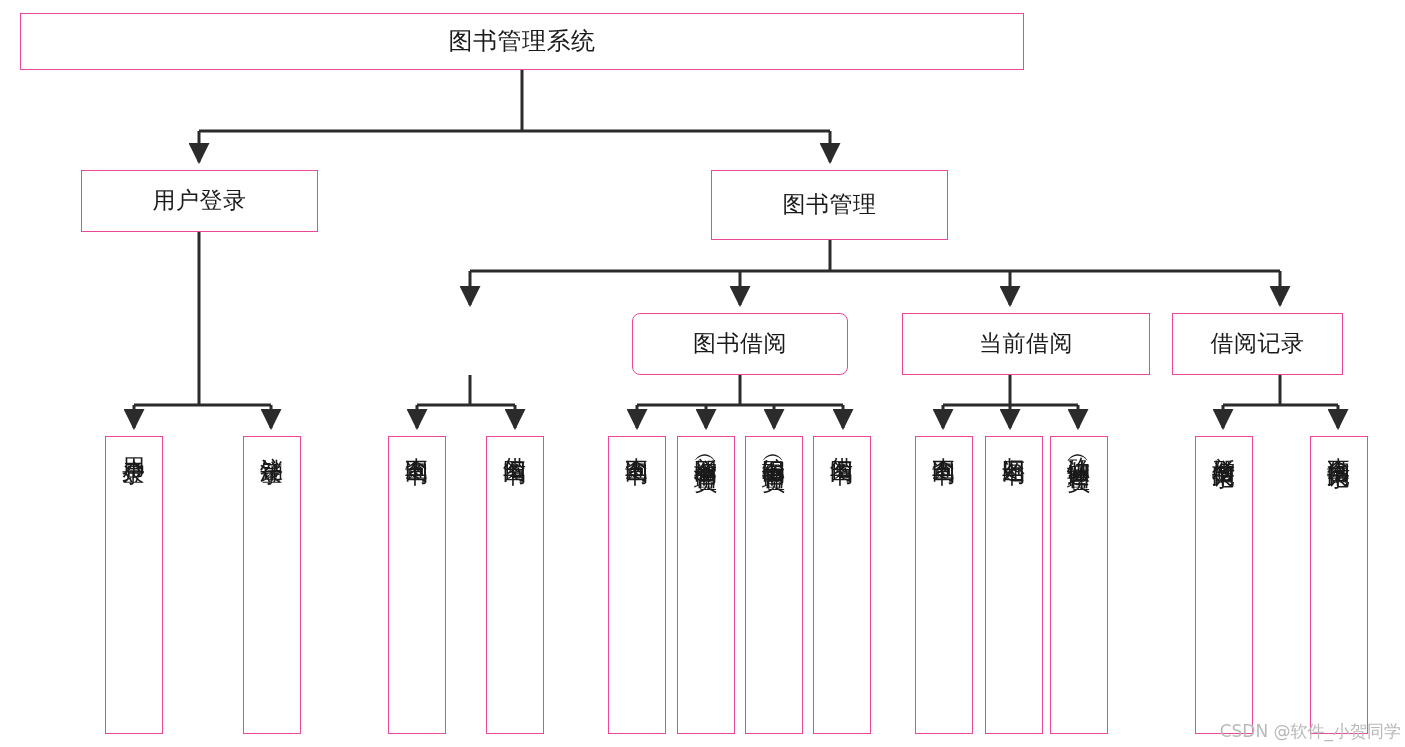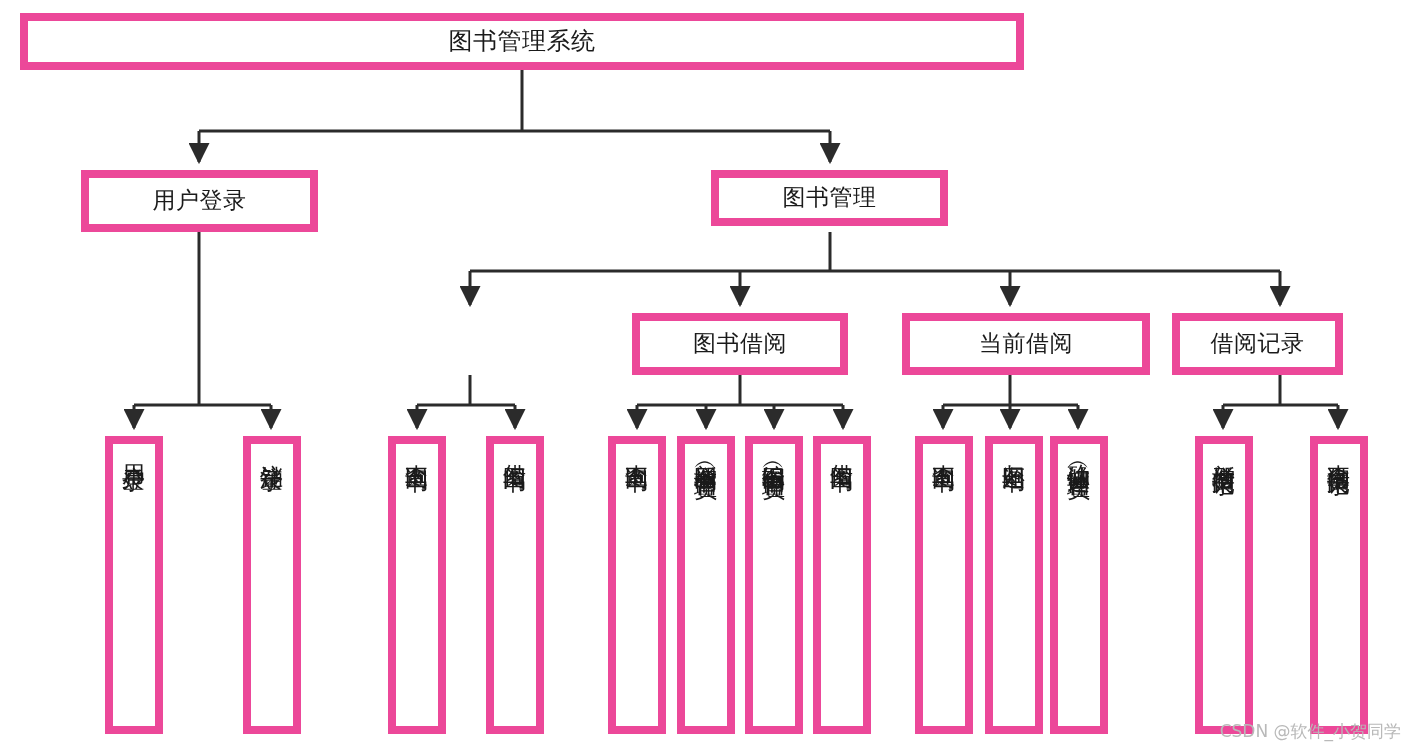--- a/index.html
+++ b/index.html
@@ -23,21 +23,21 @@
     left: 0;
     top: 0;
     width: 1405px;
     height: 747px;
     pointer-events: none;
   }
   .node {
     position: absolute;
     box-sizing: border-box;
     background: #ffffff;
-    border: 8px solid #ec4899;
+    border: 1px solid #ec4899;
     display: flex;
     align-items: center;
     justify-content: center;
     color: #1a1a1a;
     z-index: 2;
   }
   .node-label {
     display: block;
     line-height: 1.18;
     letter-spacing: 0.5px;
@@ -134,26 +134,26 @@
   </svg>
 
   <div class="node horizontal root" style="left:20px; top:13px; width:1004px; height:57px;">
     <span class="node-label">图书管理系统</span>
   </div>
 
   <div class="node horizontal" style="left:81px; top:170px; width:237px; height:62px;">
     <span class="node-label">用户登录</span>
   </div>
 
-  <div class="node horizontal" style="left:711px; top:170px; width:237px; height:56px;">
+  <div class="node horizontal" style="left:711px; top:170px; width:237px; height:70px;">
     <span class="node-label">图书管理</span>
   </div>
 
 
-  <div class="node horizontal" style="left:632px; top:313px; width:216px; height:62px;">
+  <div class="node horizontal" style="left:632px; top:313px; width:216px; height:62px;border-radius:8px;">
     <span class="node-label">图书借阅</span>
   </div>
 
   <div class="node horizontal" style="left:902px; top:313px; width:248px; height:62px;">
     <span class="node-label">当前借阅</span>
   </div>
 
   <div class="node horizontal" style="left:1172px; top:313px; width:171px; height:62px;">
     <span class="node-label">借阅记录</span>
   </div>

